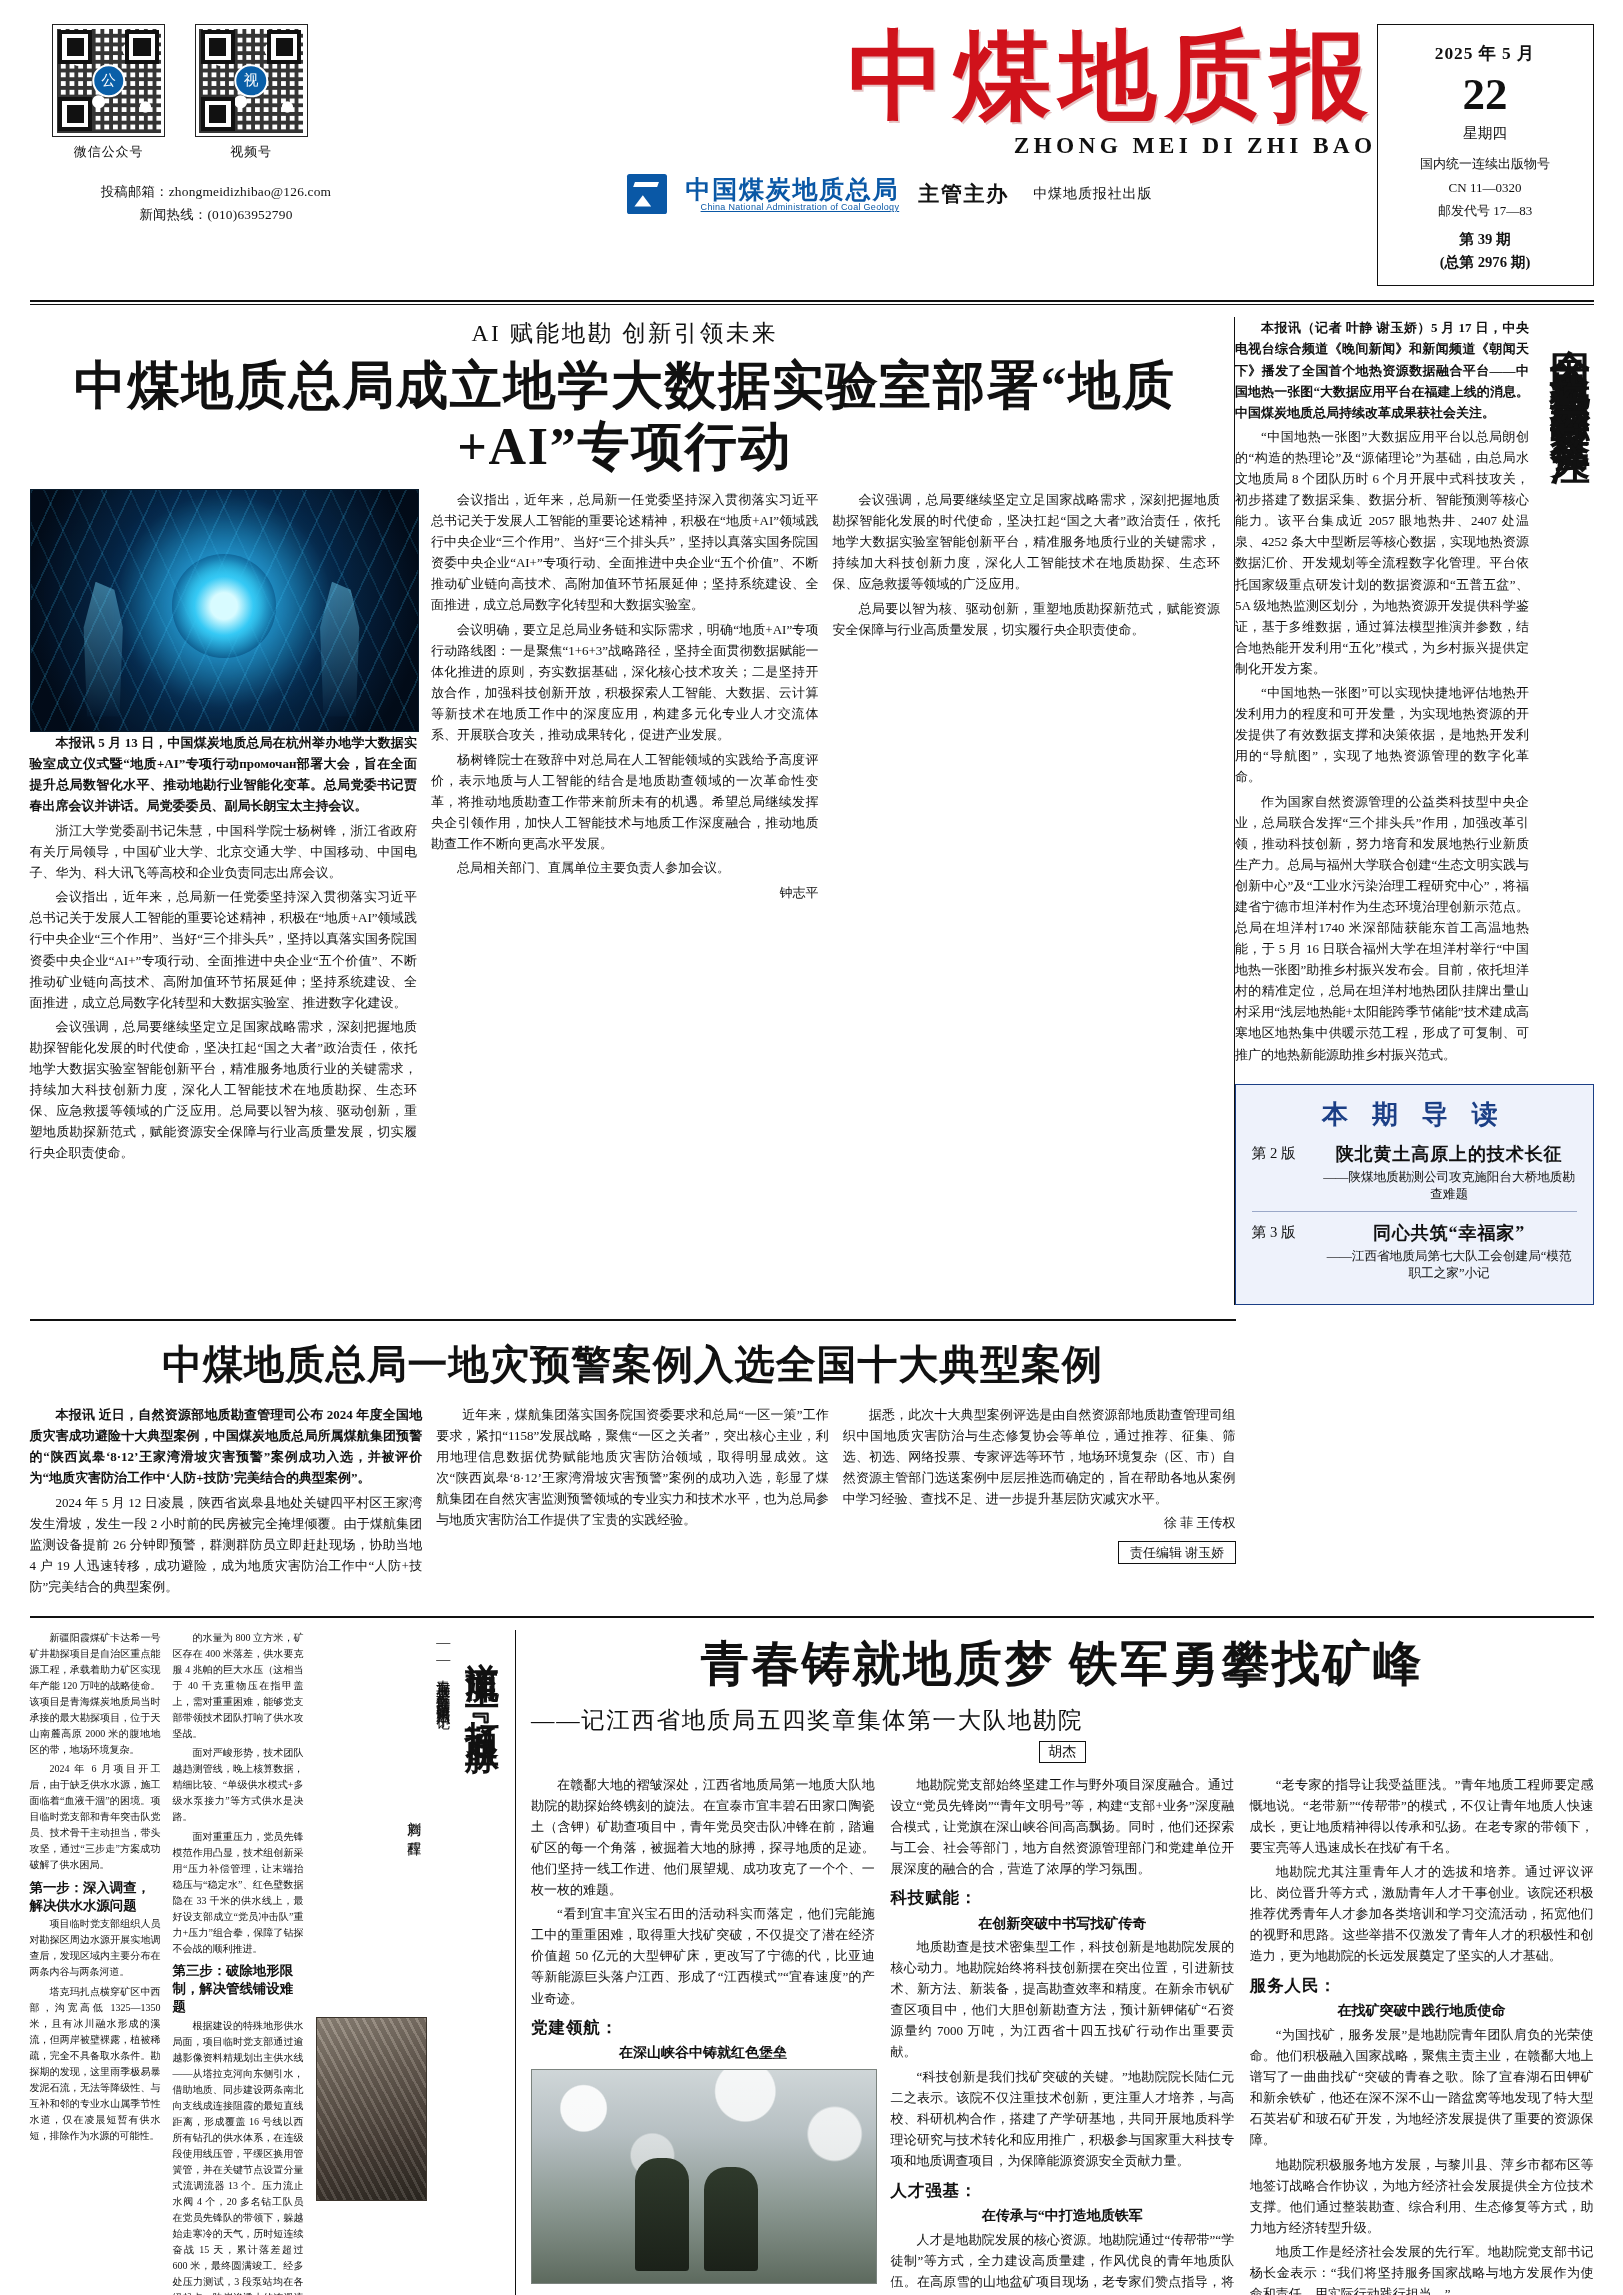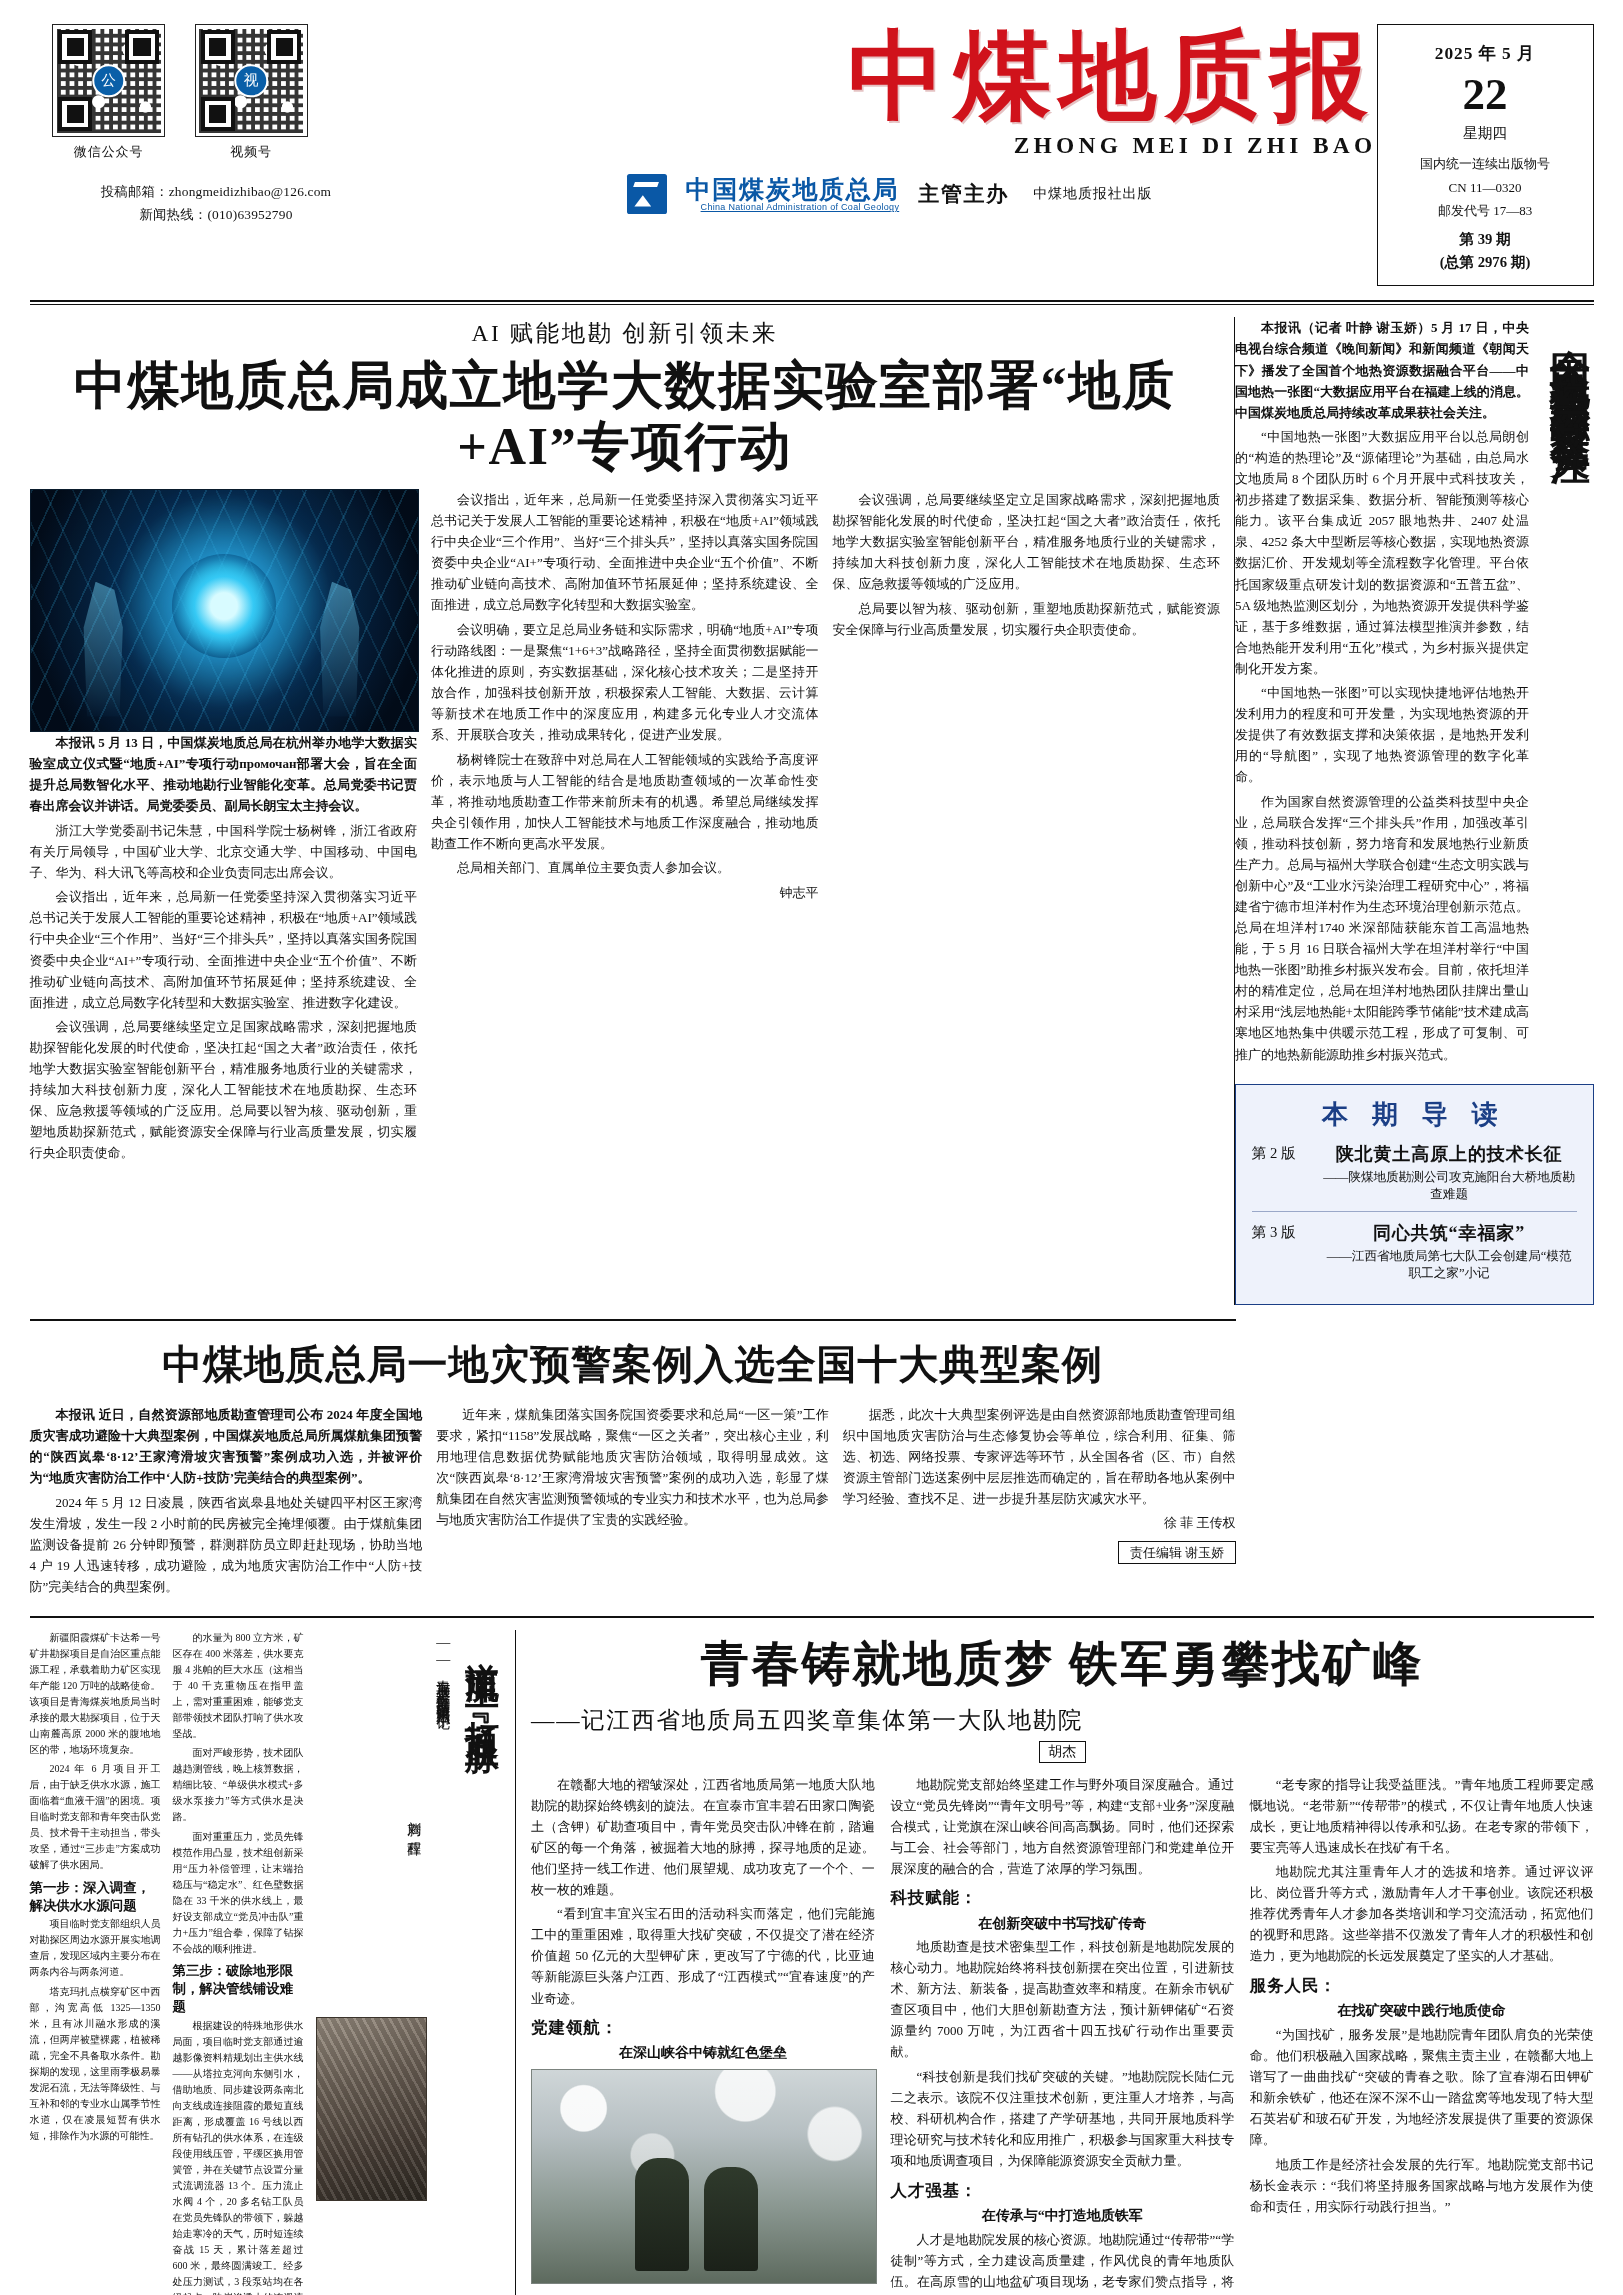--- a/index.html
+++ b/index.html
@@ -447,21 +447,21 @@
     <div class="headline2">中煤地质总局一地灾预警案例入选全国十大典型案例</div>
     <div class="art-3col">
       <div class="art-col">
         <p class="body lead">本报讯 近日，自然资源部地质勘查管理司公布 2024 年度全国地质灾害成功避险十大典型案例，中国煤炭地质总局所属煤航集团预警的“陕西岚皋‘8·12’王家湾滑坡灾害预警”案例成功入选，并被评价为“地质灾害防治工作中‘人防+技防’完美结合的典型案例”。</p>
         <p class="body">2024 年 5 月 12 日凌晨，陕西省岚皋县地处关键四平村区王家湾发生滑坡，发生一段 2 小时前的民房被完全掩埋倾覆。由于煤航集团监测设备提前 26 分钟即预警，群测群防员立即赶赴现场，协助当地 4 户 19 人迅速转移，成功避险，成为地质灾害防治工作中“人防+技防”完美结合的典型案例。</p>
       </div>
       <div class="art-col">
         <p class="body">近年来，煤航集团落实国务院国资委要求和总局“一区一策”工作要求，紧扣“1158”发展战略，聚焦“一区之关者”，突出核心主业，利用地理信息数据优势赋能地质灾害防治领域，取得明显成效。这次“陕西岚皋‘8·12’王家湾滑坡灾害预警”案例的成功入选，彰显了煤航集团在自然灾害监测预警领域的专业实力和技术水平，也为总局参与地质灾害防治工作提供了宝贵的实践经验。</p>
       </div>
       <div class="art-col">
-        <p class="body">据悉，此次十大典型案例评选是由自然资源部地质勘查管理司组织中国地质灾害防治与生态修复协会等单位，综合利用、征集、筛选、初选、网络投票、专家评选等环节，从全国各省（区、市）自然资源主管部门选送案例中层层推选而确定的，旨在帮助各地从案例中学习经验、查找不足、进一步提升基层防灾减灾水平。</p>
+        <p class="body">据悉，此次十大典型案例评选是由自然资源部地质勘查管理司组织中国地质灾害防治与生态修复协会等单位，通过推荐、征集、筛选、初选、网络投票、专家评选等环节，地场环境复杂（区、市）自然资源主管部门选送案例中层层推选而确定的，旨在帮助各地从案例中学习经验、查找不足、进一步提升基层防灾减灾水平。</p>
         <div class="sign">徐 菲 王传权</div>
         <div class="editor-box"><span class="box-ed">责任编辑 谢玉娇</span></div>
       </div>
     </div>
   </div>
 
   <div class="bottom">
 
     <div class="bot-left">
       <div class="bl-cols">
@@ -525,20 +525,21 @@
           <div class="sec-h2">在传承与“中打造地质铁军</div>
           <p class="body">人才是地勘院发展的核心资源。地勘院通过“传帮带”“学徒制”等方式，全力建设高质量建，作风优良的青年地质队伍。在高原雪的山地盆矿项目现场，老专家们赞点指导，将多年的勘查经验倾囊相授；青年骨干们则以“学经赛”为平台，在理论学习中夯实基础，在实践操作中提升技能。在劳动竞赛中激发斗志。</p>
         </div>
 
         <div class="b3-col">
           <p class="body">“老专家的指导让我受益匪浅。”青年地质工程师要定感慨地说。“老带新”“传帮带”的模式，不仅让青年地质人快速成长，更让地质精神得以传承和弘扬。在老专家的带领下，要宝亮等人迅速成长在找矿有千名。</p>
           <p class="body">地勘院尤其注重青年人才的选拔和培养。通过评议评比、岗位晋升等方式，激励青年人才干事创业。该院还积极推荐优秀青年人才参加各类培训和学习交流活动，拓宽他们的视野和思路。这些举措不仅激发了青年人才的积极性和创造力，更为地勘院的长远发展奠定了坚实的人才基础。</p>
           <div class="sec-h">服务人民：</div>
           <div class="sec-h2">在找矿突破中践行地质使命</div>
           <p class="body">“为国找矿，服务发展”是地勘院青年团队肩负的光荣使命。他们积极融入国家战略，聚焦主责主业，在赣鄱大地上谱写了一曲曲找矿“突破的青春之歌。除了宣春湖石田钾矿和新余铁矿，他还在深不深不山一踏盆窝等地发现了特大型石英岩矿和玻石矿开发，为地经济发展提供了重要的资源保障。</p>
+          <p class="body">地勘院积极服务地方发展，与黎川县、萍乡市都布区等地签订战略合作协议，为地方经济社会发展提供全方位技术支撑。他们通过整装勘查、综合利用、生态修复等方式，助力地方经济转型升级。</p>
           <p class="body">地质工作是经济社会发展的先行军。地勘院党支部书记杨长金表示：“我们将坚持服务国家战略与地方发展作为使命和责任，用实际行动践行担当。”</p>
 
         </div>
       </div>
     </div>
   </div>
 
 </div>
 
 

